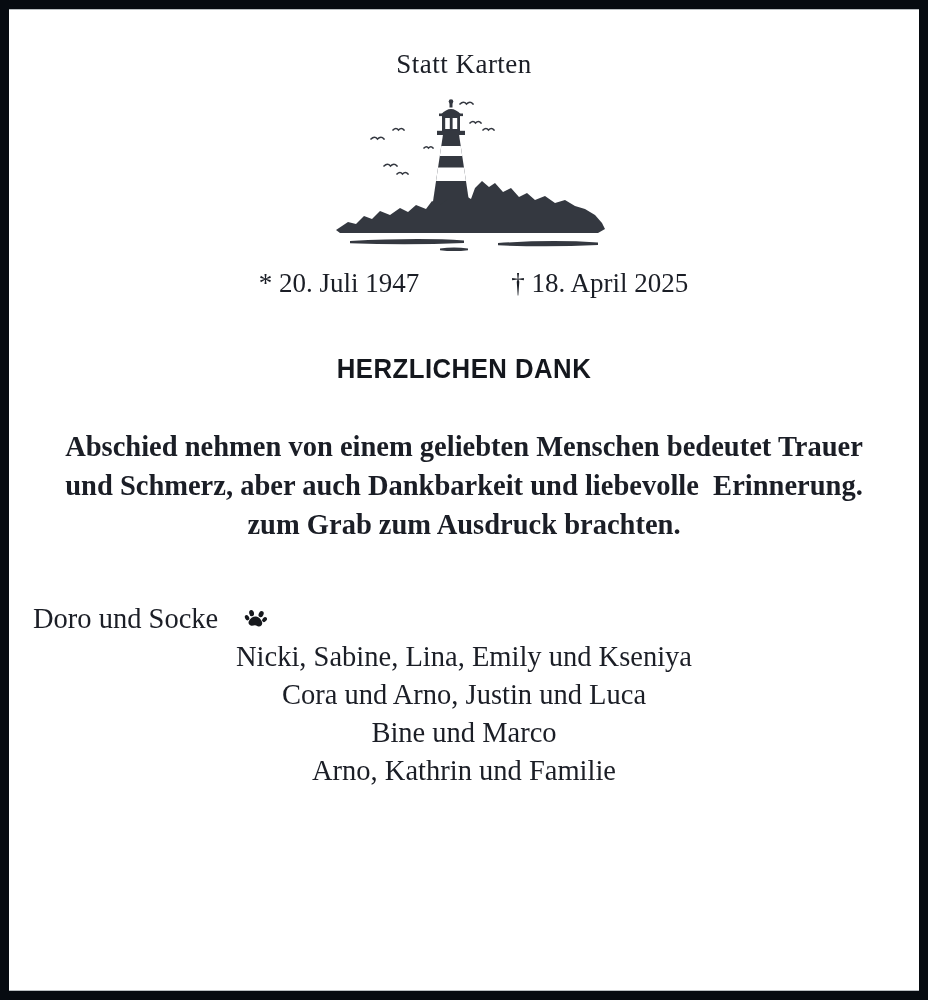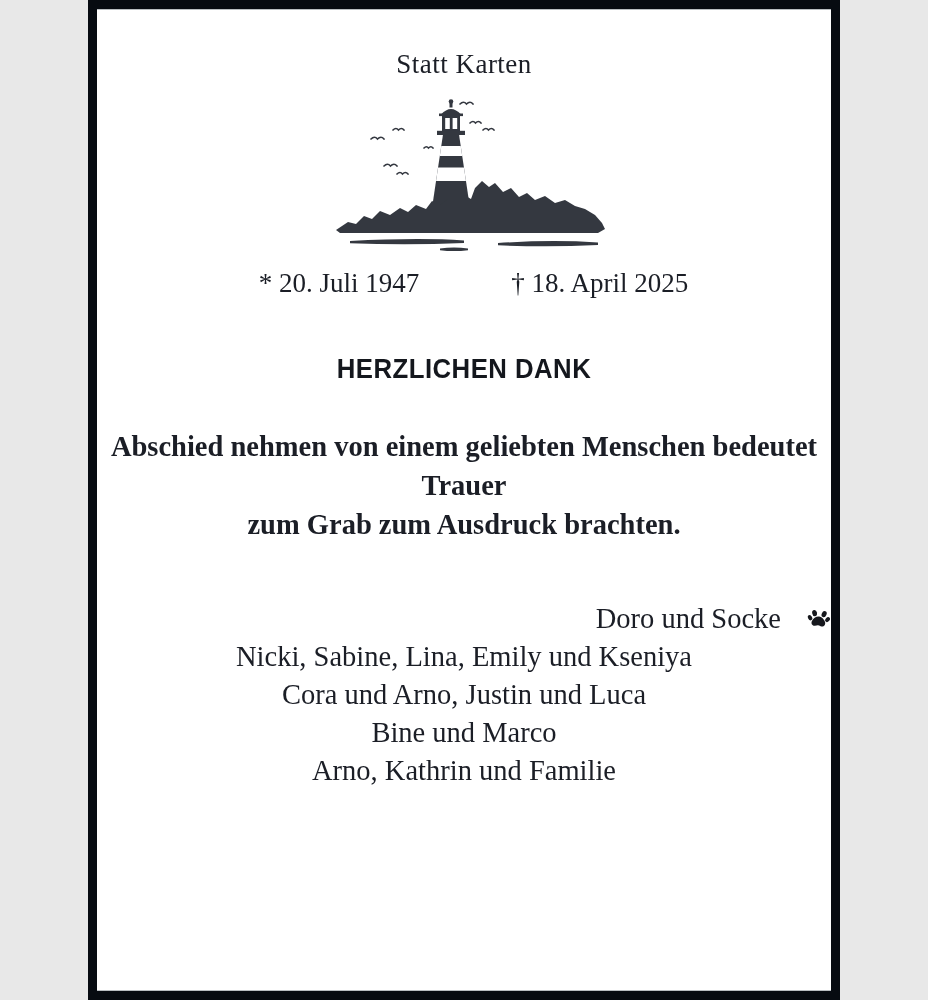--- a/index.html
+++ b/index.html
@@ -1,19 +1,19 @@
 <!DOCTYPE html>
 <html><head>
 <meta charset="utf-8">
 <style>
   html, body { margin: 0; padding: 0; background: #e8e8e8; }
   * { box-sizing: border-box; }
 
   .frame {
-    width: 752px;
+    width: 928px;
     height: 1000px;
     background: #070b11;
     padding: 9px;
     margin: 0 auto;
     font-family: "Liberation Serif", serif;
     color: #1b1e26;
   }
 
   .card {
     width: 100%;
@@ -73,23 +73,24 @@
   .body-line { white-space: pre-wrap; font-weight: bold; }
 
   .family-block {
     margin-top: 56px;
     font-size: 28.5px;
     line-height: 38px;
   }
 
   .family-first {
     display: flex;
-    justify-content: flex-end;
+    justify-content: flex-start;
     align-items: center;
     gap: 26px;
+    padding-left: 24px;
   }
 
   .paw { transform: rotate(6deg); margin-top: -4px; }
 </style>
 </head>
 <body>
 
 <div class="frame">
   <div class="card">
 
@@ -152,20 +153,21 @@
 
     <div class="dates-row">
       <span>* 20. Juli 1947</span>
       <span>† 18. April 2025</span>
     </div>
 
     <div class="thanks-heading">HERZLICHEN DANK</div>
 
     <div class="body-block">
       <div class="body-line">Abschied nehmen von einem geliebten Menschen bedeutet Trauer</div>
+      <div class="body-line">und Schmerz, aber auch Dankbarkeit und liebevolle  Erinnerung.</div>
       <div class="body-line">zum Grab zum Ausdruck brachten.</div>
     </div>
 
     <div class="family-block">
       <div class="family-first">
         <span>Doro und Socke</span>
 
         <svg class="paw" width="24" height="24" viewBox="0 0 24 24" aria-hidden="true">
           <g fill="#16181d">
             <ellipse cx="7.2" cy="8.6" rx="2.4" ry="3.2" transform="rotate(-18 7.2 8.6)"></ellipse>

